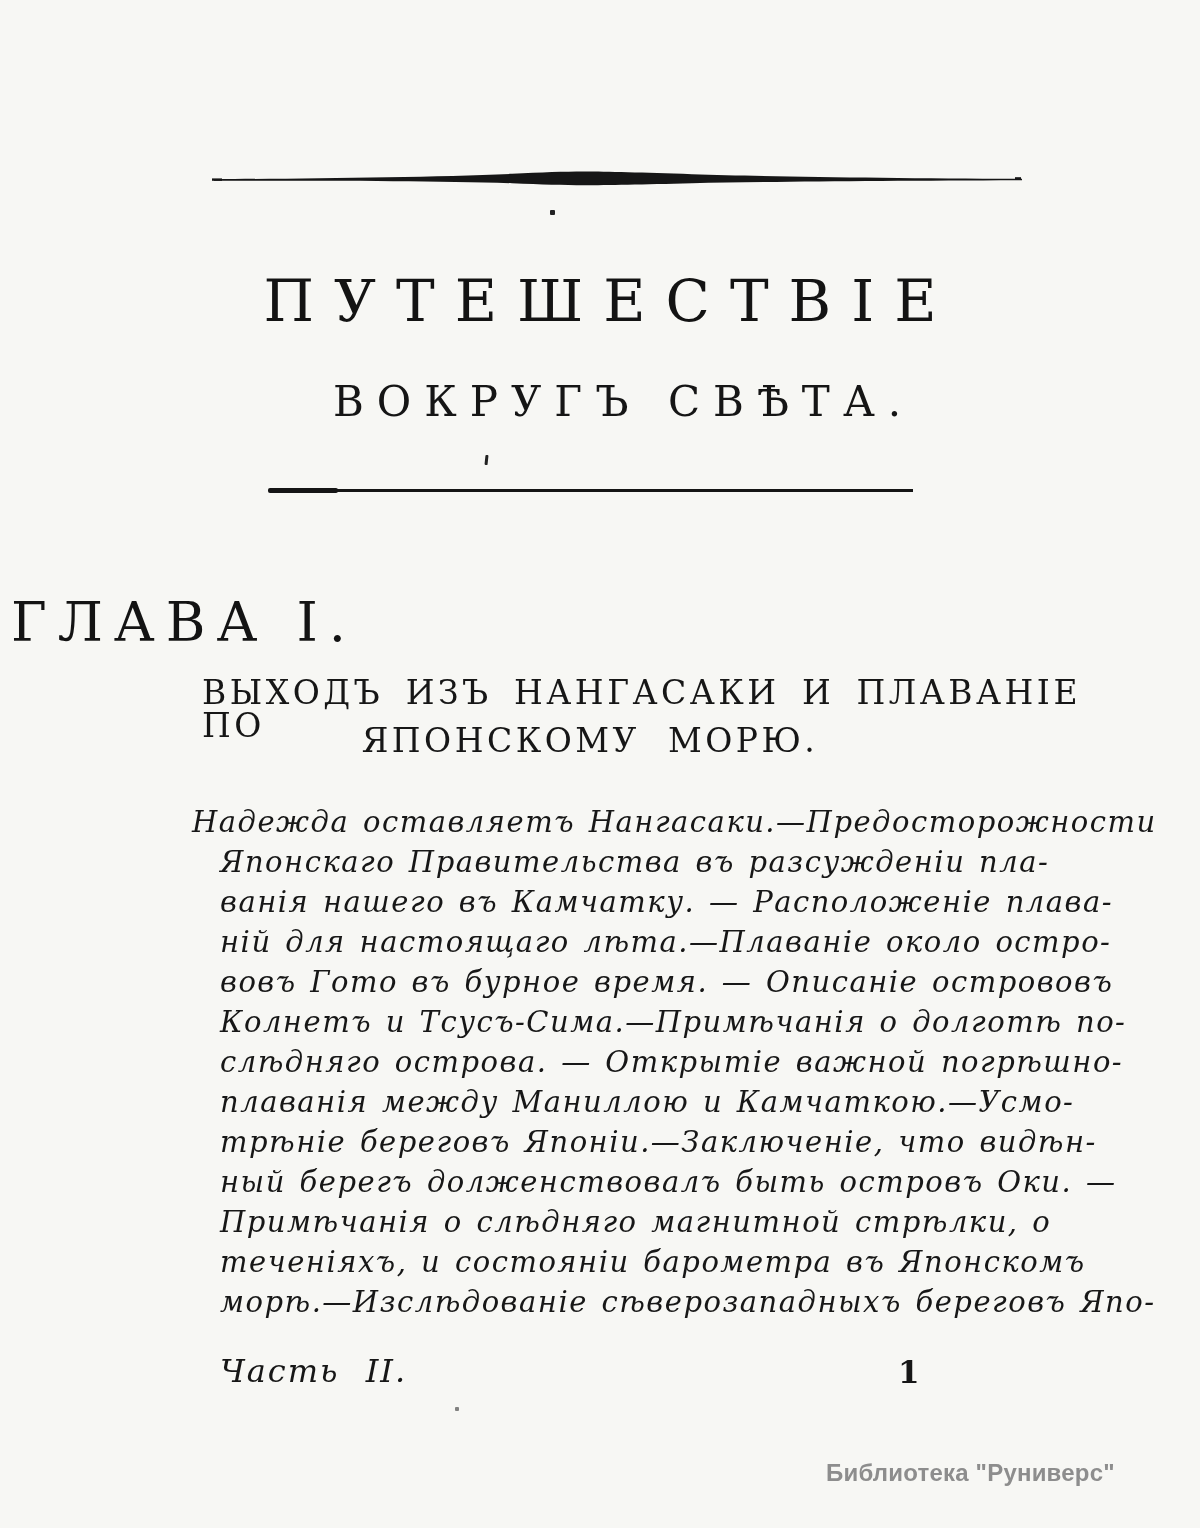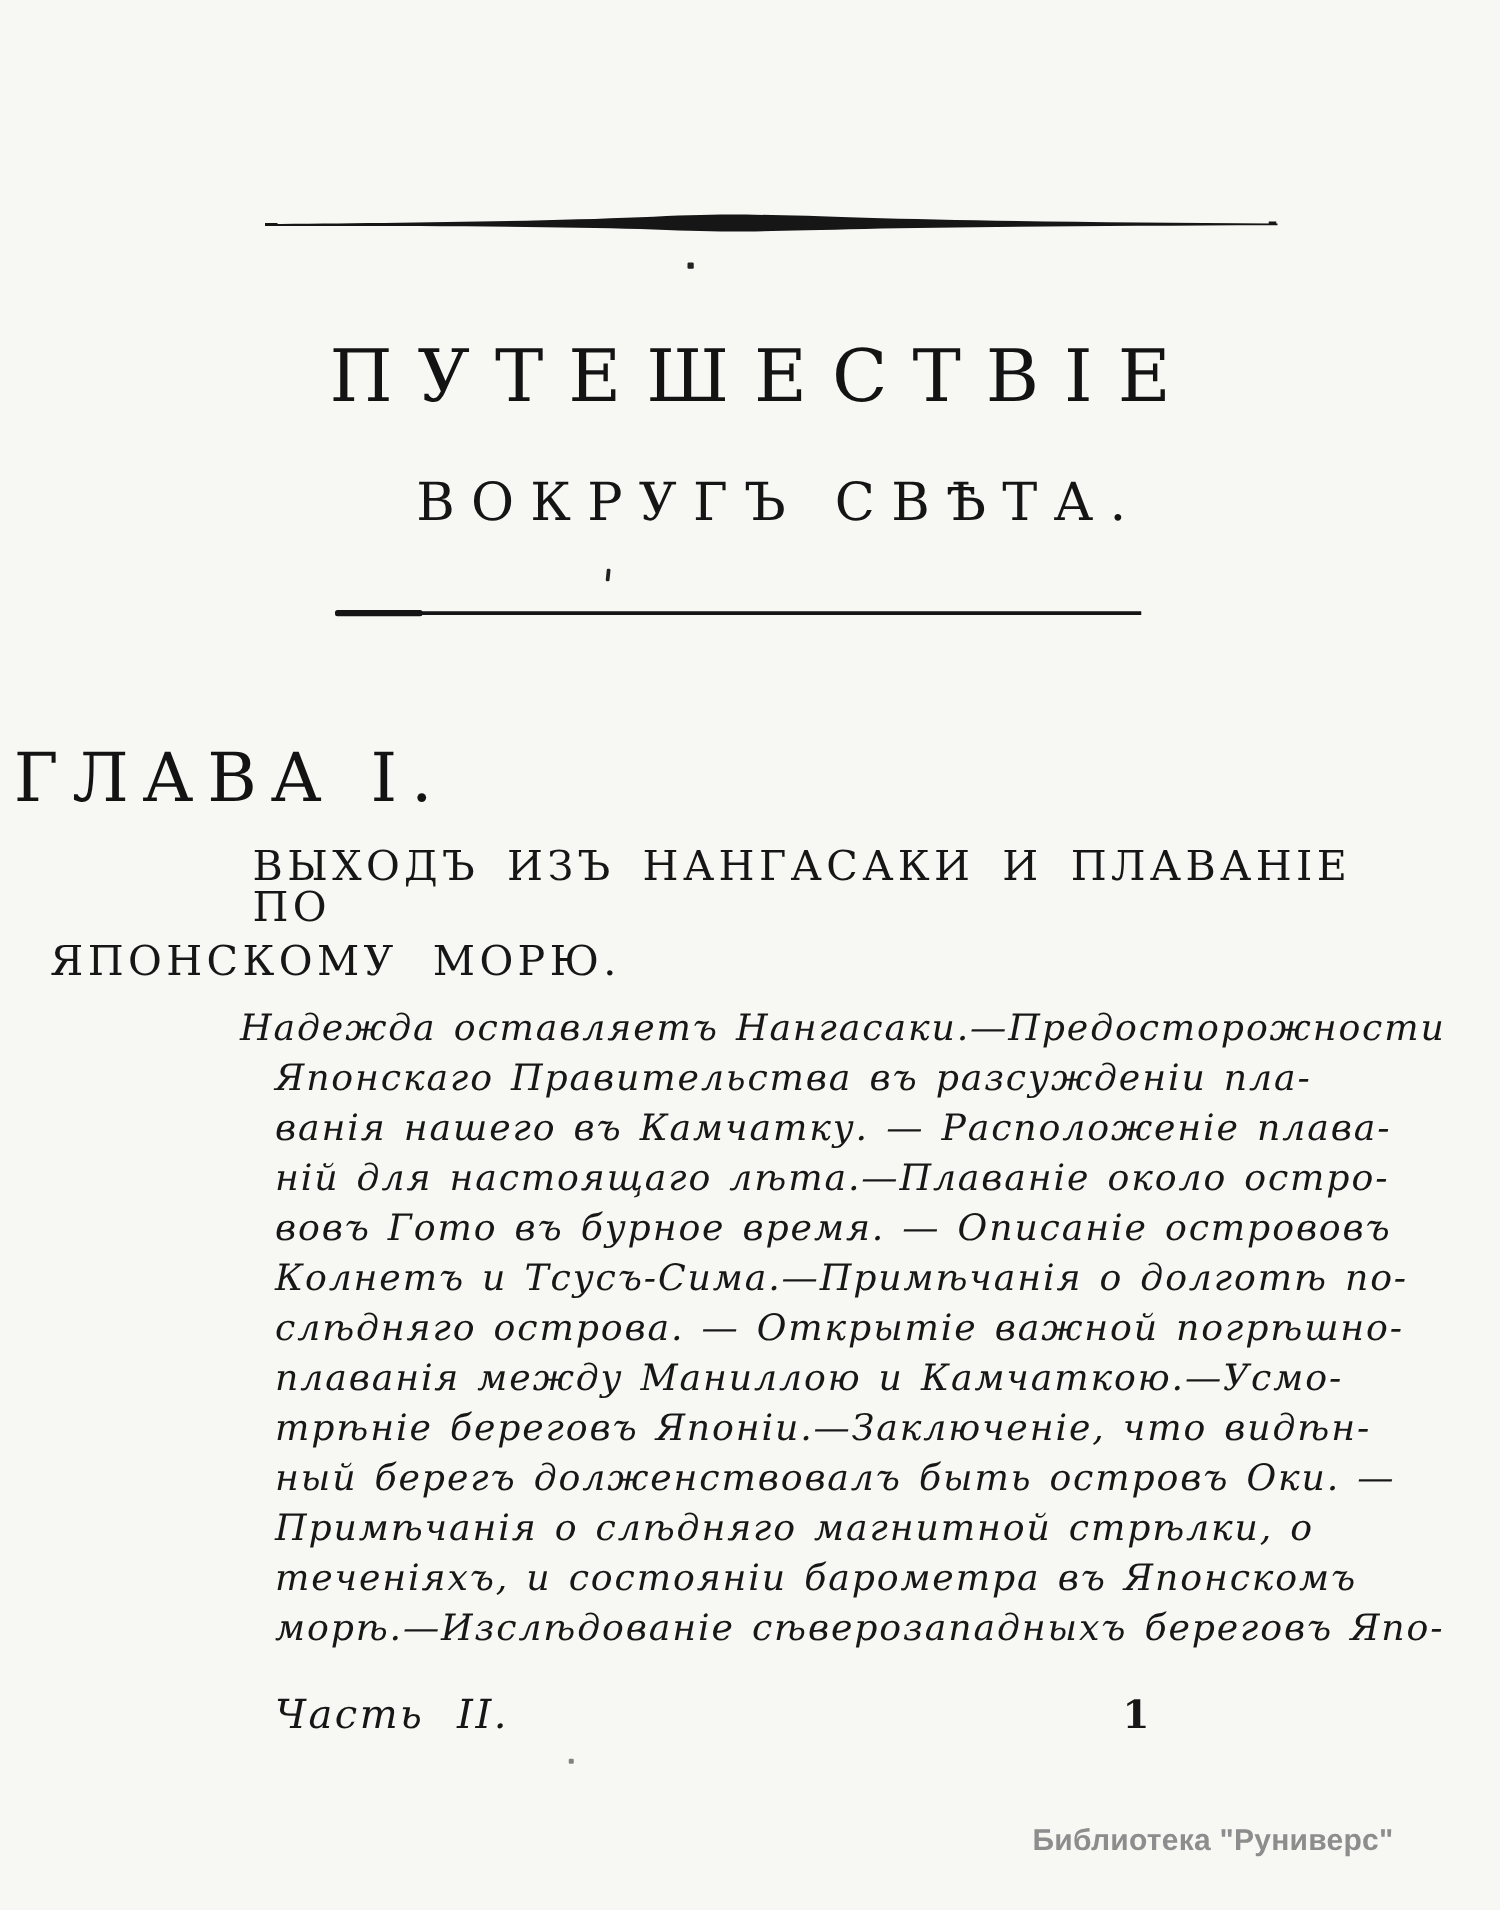--- a/index.html
+++ b/index.html
@@ -113,22 +113,23 @@
   .subtitle.l1 {
     left: 162px;
     top: 676px;
     width: 879px;
     text-align: justify;
     text-align-last: justify;
     word-spacing: 6px;
   }
   .subtitle.l2 {
     left: 0;
-    top: 752px;
+    top: 724px;
     width: 1100px;
+    text-align: center;
     word-spacing: 14px;
   }
 
   .summary {
     position: absolute;
     left: 163px;
     top: 802px;
     width: 877px;
     font-style: italic;
     font-size: 29px;

